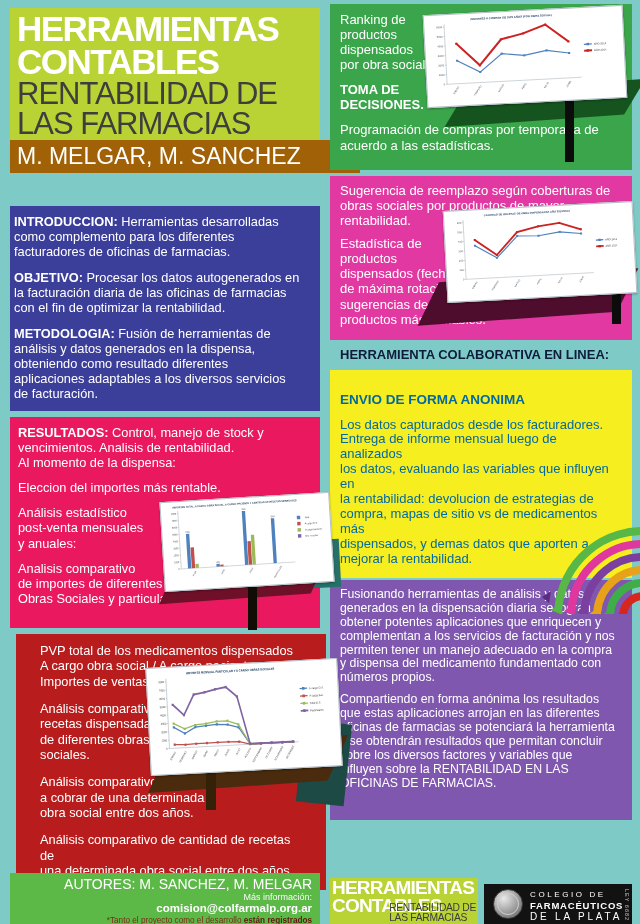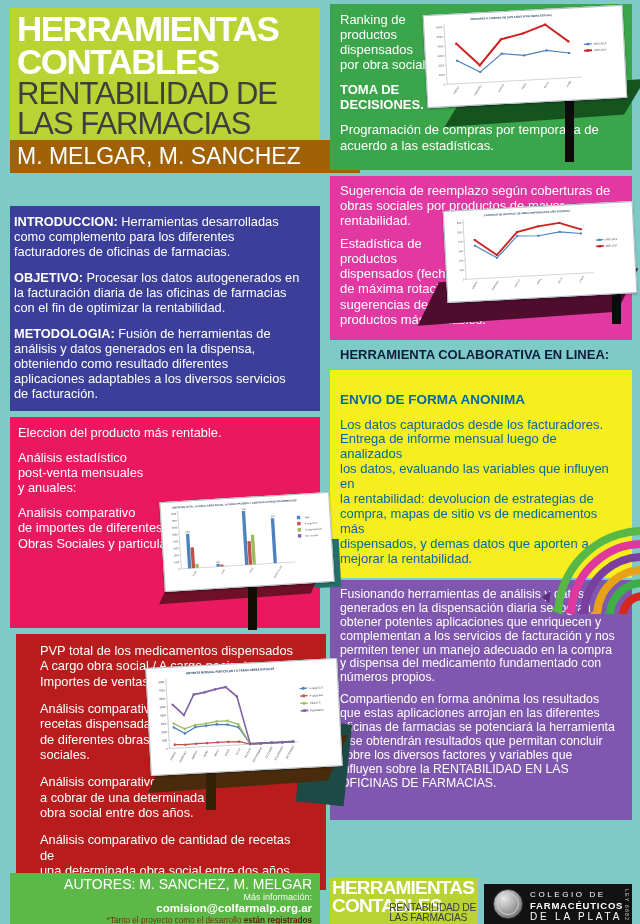--- a/index.html
+++ b/index.html
@@ -88,21 +88,24 @@
 la facturación diaria de las oficinas de farmacias
 con el fin de optimizar la rentabilidad.</span></p>
     <p class="pl"><span class="lead">METODOLOGIA:</span><span> Fusión de herramientas de
 análisis y datos generados en la dispensa,
 obteniendo como resultado diferentes
 aplicaciones adaptables a los diversos servicios
 de facturación.</span></p>
   </section>
 
   <section class="blk results">
-    <p class="pl">Eleccion del producto más rentable.</p>
+    <p class="pl"><span class="lead">RESULTADOS:</span><span> Control, manejo de stock y
+vencimientos. Analisis de rentabilidad.
+Al momento de la dispensa:</span></p>
+    <p class="pl">Eleccion del importes más rentable.</p>
     <p class="pl narrow">Análisis estadístico
 post-venta mensuales
 y anuales:</p>
     <p class="pl" style="width:200px">Analisis comparativo
 de importes de diferentes
 Obras Sociales y particular:</p>
   </section>
 
   <section class="blk pvp">
     <p class="pl">PVP total de los medicamentos dispensados

